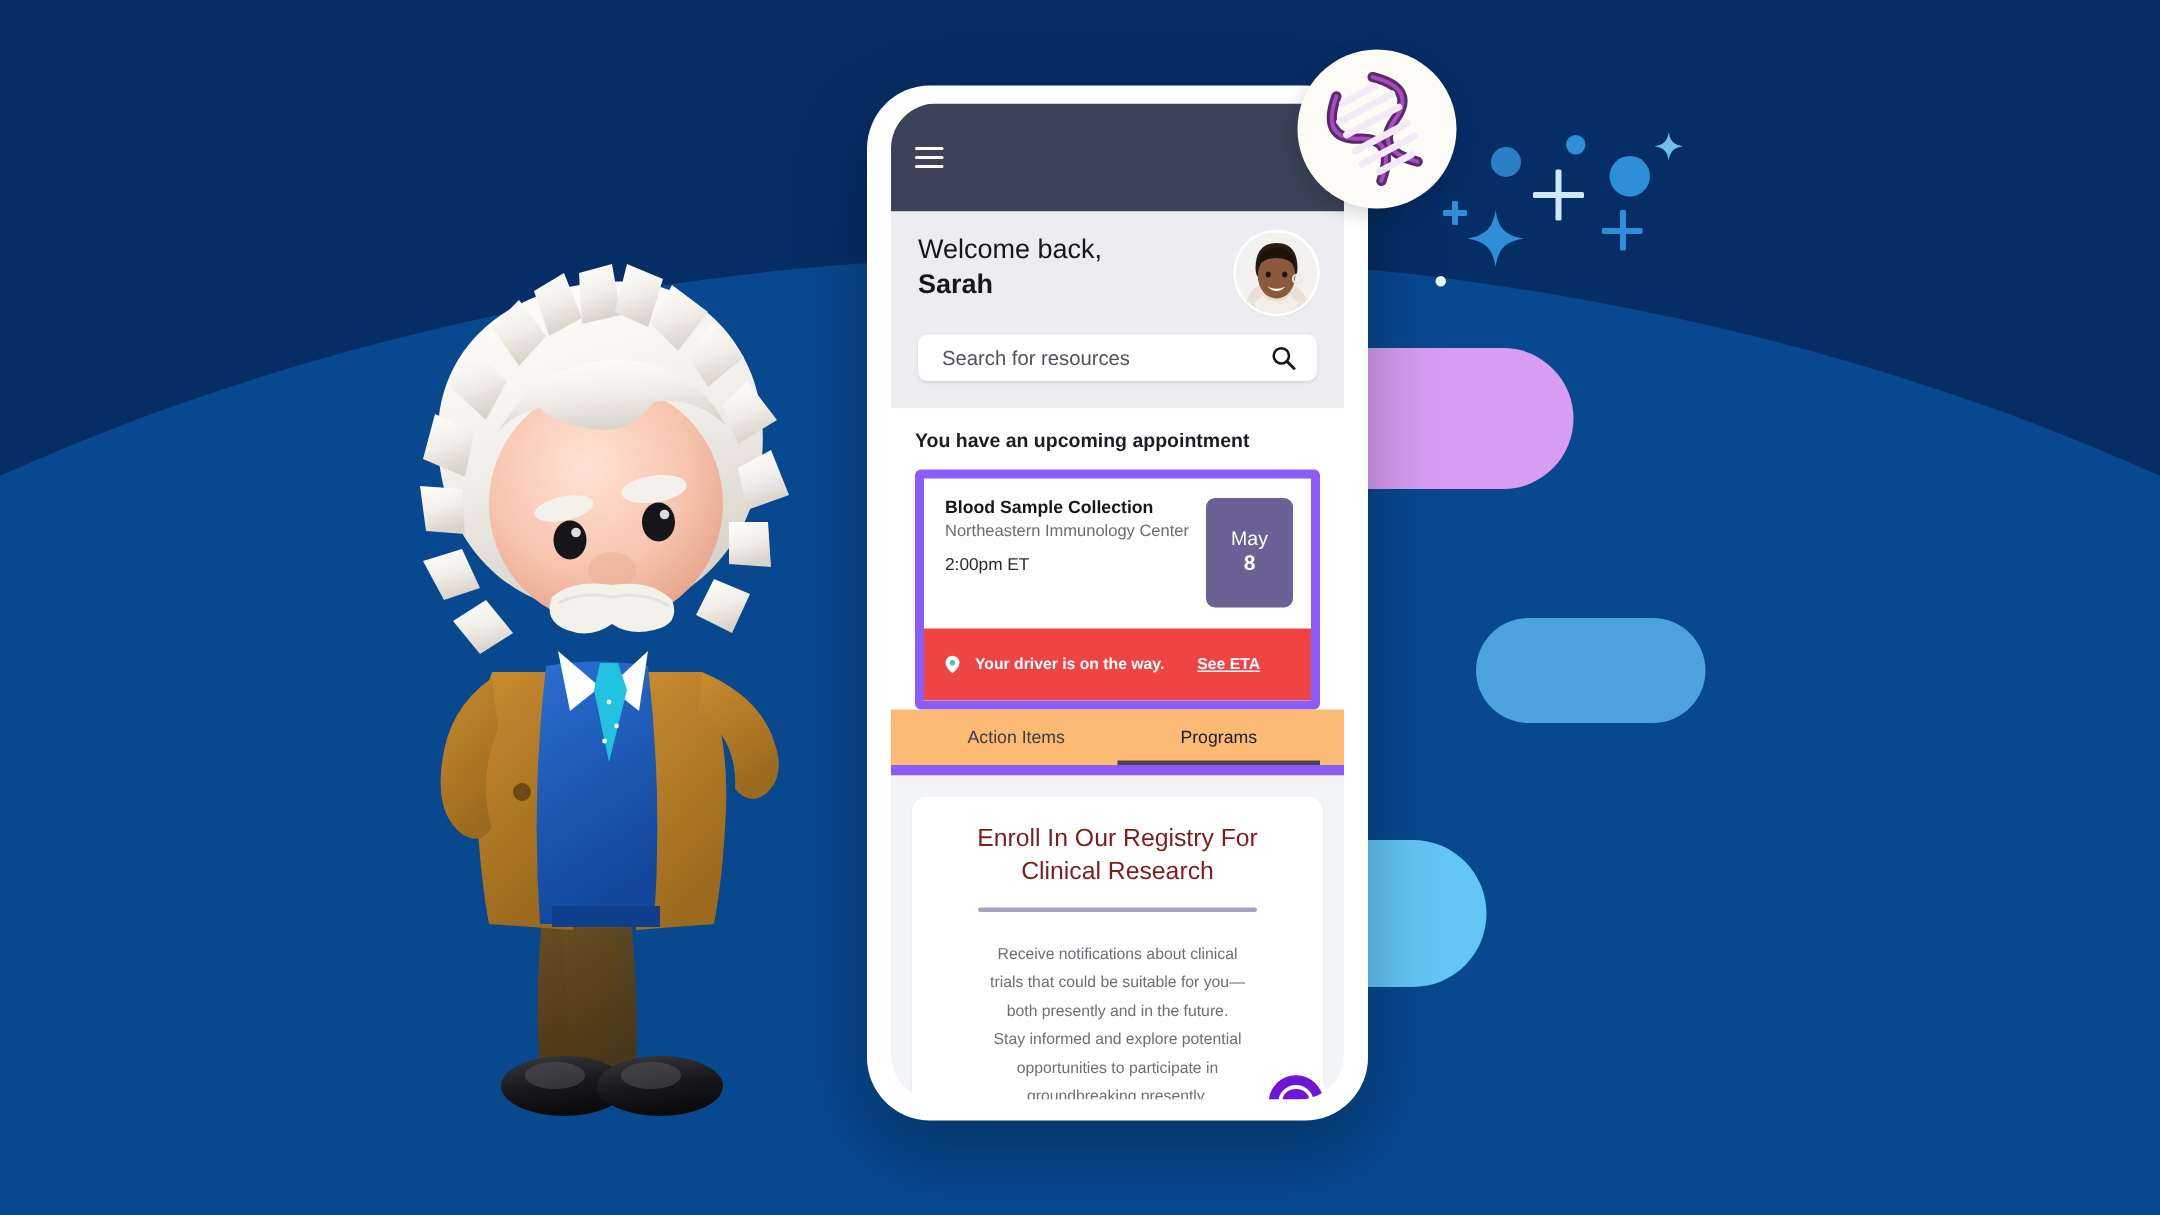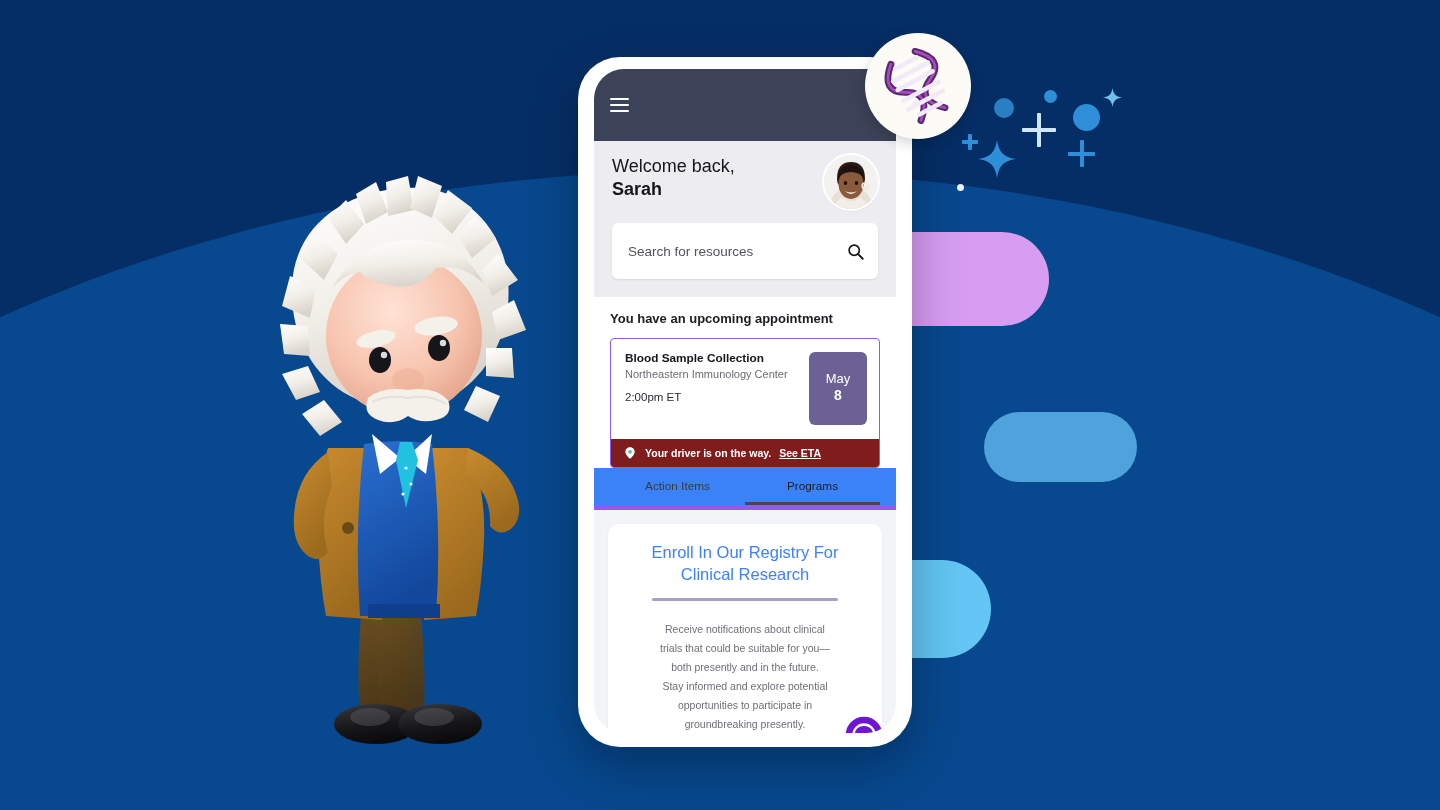--- a/index.html
+++ b/index.html
@@ -67,66 +67,66 @@
   .welcome-l1{font-size:18px;font-weight:400;}
   .welcome-l2{font-size:18px;font-weight:700;}
   .avatar{
     width:54px;height:54px;border-radius:50%;
     background:#F3F1EF;
     box-shadow:0 0 0 2px #fff, 0 1px 3px rgba(0,0,0,.2);
     overflow:hidden;position:relative;flex:0 0 auto;
   }
   .search-bar{
     margin-top:14px;background:#ffffff;border-radius:6px;
-    height:56px;display:flex;align-items:center;
+    height:31px;display:flex;align-items:center;
     padding:0 14px;box-shadow:0 1px 2px rgba(0,0,0,.10);
   }
   .search-bar input{
     flex:1;border:none;outline:none;font-size:13.5px;color:#3F3F46;
     font-family:"Liberation Sans", sans-serif;background:transparent;
   }
   .search-bar input::placeholder{color:#52525B;}
 
   .appt-section{background:#ffffff;padding:14px 16px 0 16px;flex:0 0 auto;}
   .appt-title{font-size:13px;font-weight:700;color:#1C1C22;margin-bottom:12px;}
   .appt-card{
-    border:1px solid #8b5cf6;border-radius:4px;overflow:hidden;background:#fff;
+    border:6px solid #8b5cf6;border-radius:4px;overflow:hidden;background:#fff;
   }
   .appt-body{display:flex;align-items:flex-start;justify-content:space-between;padding:12px 12px 14px 14px;}
   .appt-name{font-size:11.8px;font-weight:700;color:#16161C;}
   .appt-place{font-size:11px;color:#6B6B74;margin-top:3px;}
   .appt-time{font-size:11.5px;color:#2A2A30;margin-top:11px;}
   .date-badge{
     width:58px;height:73px;border-radius:6px;background:#6B6194;
     color:#fff;display:flex;flex-direction:column;align-items:center;justify-content:center;
     flex:0 0 auto;margin-top:1px;
   }
   .date-m{font-size:13px;font-weight:400;line-height:1.1;}
   .date-d{font-size:14px;font-weight:700;line-height:1.35;}
   .driver-bar{
-    background:#7f1d1d;display:flex;align-items:center;gap:8px;
-    padding:7px 12px;color:#ffffff;font-size:10.5px;font-weight:700;
+    background:#ef4444;display:flex;align-items:center;gap:8px;
+    padding:17px 12px;color:#ffffff;font-size:10.5px;font-weight:700;
   }
   .pin{width:14px;height:14px;flex:0 0 auto;}
-  .driver-bar a{color:#fff;font-weight:700;}
-
-  .tabs{display:flex;background:#3b82f6;border-bottom:5px solid #8b5cf6;flex:0 0 auto;padding:0 16px;}
+  .driver-bar a{color:#fff;font-weight:700;margin-left:14px;}
+
+  .tabs{display:flex;background:#fdba74;border-bottom:7px solid #8b5cf6;flex:0 0 auto;padding:0 16px;}
   .tab{
     flex:1;text-align:center;padding:11px 0 9px 0;font-size:11.8px;color:#3B3B42;
     cursor:pointer;border-bottom:3px solid transparent;
   }
   .tab.active{border-bottom-color:#4B4255;color:#1C1C22;}
 
   .panel{flex:1 1 auto;background:#F3F4F7;padding:14px 14px 0 14px;overflow:hidden;}
   .promo-card{
     background:#fff;border-radius:10px;padding:18px 20px 14px 20px;height:100%;
     box-shadow:0 1px 3px rgba(0,0,0,.06);position:relative;
   }
   .promo-title{
-    font-size:16.5px;line-height:1.32;text-align:center;color:#3b82f6;font-weight:400;
+    font-size:16.5px;line-height:1.32;text-align:center;color:#7f1d1d;font-weight:400;
   }
   .promo-rule{height:3px;background:#A9A0C6;margin:12px 24px 0 24px;border-radius:2px;}
   .promo-body{
     margin-top:20px;text-align:center;font-size:10.5px;line-height:1.62;color:#6E6E77;
   }
   .promo-body p{margin:0;}
   .promo-body p + p{margin-top:2px;}
 
   .chat-fab{
     position:absolute;right:-4px;bottom:8px;

